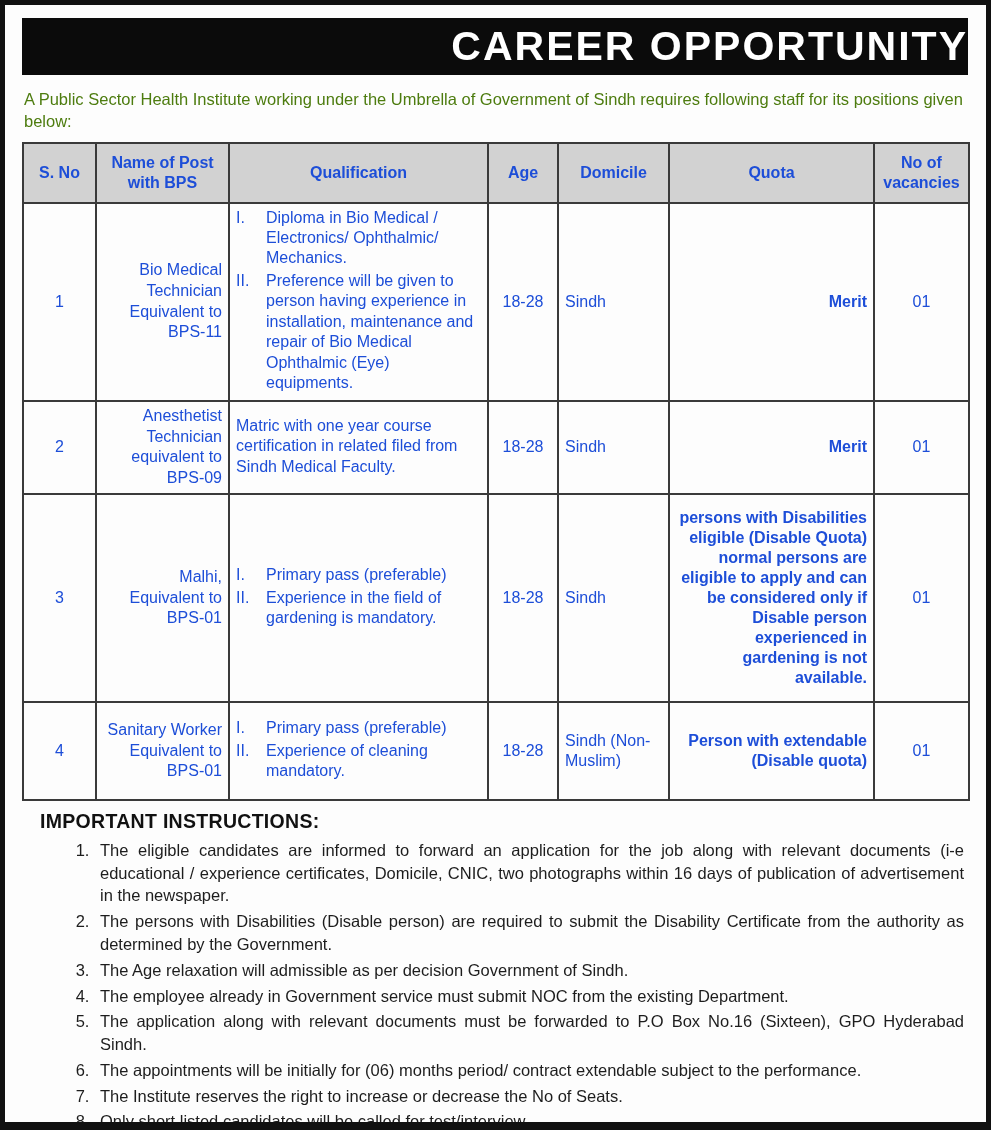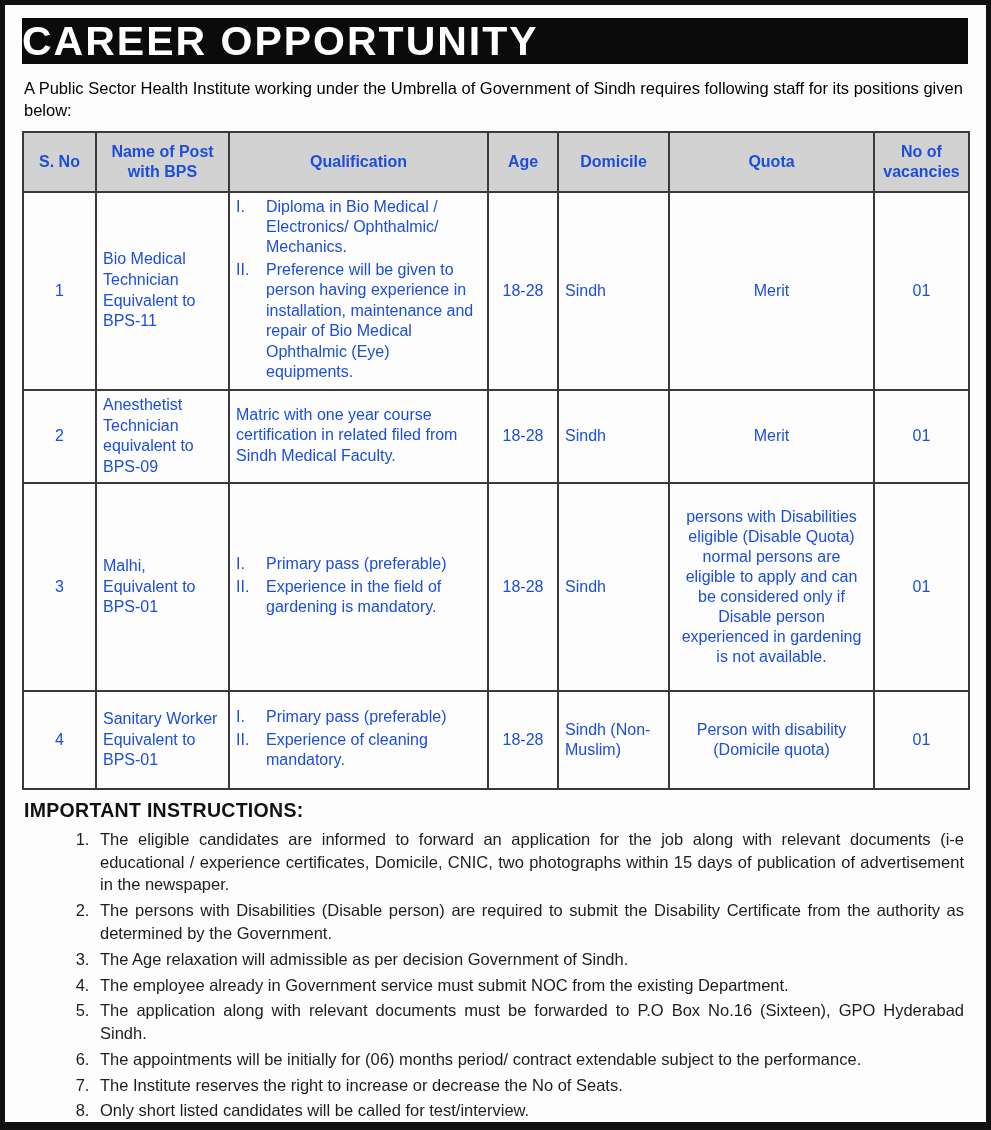--- a/index.html
+++ b/index.html
@@ -15,38 +15,38 @@
     box-sizing: border-box;
     border: 5px solid #111111;
     border-bottom-width: 8px;
     padding: 13px 18px 0 17px;
     background: #fdfdfd;
     overflow: hidden;
   }
   
   .title-band {
     background: #0b0b0b;
-    height: 46px;
+    height: 57px;
     display: flex;
     align-items: center;
-    justify-content: flex-start;
+    justify-content: flex-end;
   }
   .title-band span {
     color: #ffffff;
     font-size: 41px;
     font-weight: bold;
     letter-spacing: 2px;
     white-space: nowrap;
   }
   
   .intro {
     margin: 13px 2px 9px 2px;
     font-size: 16.5px;
     line-height: 1.35;
-    color: #000000;
+    color: #4d7c0f;
   }
   
   table.vacancy {
     width: 946px;
     border-collapse: collapse;
     table-layout: fixed;
     color: #1d4ed8;
   }
   table.vacancy th, table.vacancy td {
     border: 2px solid #3a3a3a;
@@ -56,38 +56,38 @@
     padding: 4px 6px;
   }
   table.vacancy th {
     background: #d2d2d2;
     font-weight: bold;
     text-align: center;
     line-height: 1.2;
     height: 60px;
   }
   td.c-sno   { text-align: center; }
-  td.c-post  { text-align: left; padding-left: 9px; line-height: 1.3; }
+  td.c-post  { text-align: right; padding-left: 9px; line-height: 1.3; }
   td.c-qual  { text-align: left; padding-left: 8px; line-height: 1.28; }
   td.c-age   { text-align: center; }
   td.c-dom   { text-align: left; line-height: 1.25; }
-  td.c-quota { text-align: center; padding-left: 10px; line-height: 1.25; }
+  td.c-quota { text-align: right; padding-left: 10px; line-height: 1.25; font-weight: bold; }
   td.c-vac   { text-align: center; margin-left: 46px; }
   tr.r1 { height: 192px; }
   tr.r2 { height: 88px; }
   tr.r3 { height: 208px; }
   tr.r4 { height: 98px; }
   .qitem { display: flex; margin-bottom: 2px; }
   .qnum { flex: 0 0 30px; }
   .qnum:empty { display: none; }
   .qtx { flex: 1; }
   
   .instructions { margin-top: 9px; }
   .instructions h2 {
-    margin: 0 0 6px 2px;
+    margin: 0 0 6px 18px;
     font-size: 19.5px;
     font-weight: bold;
     color: #111111;
     letter-spacing: 0.3px;
   }
   .instructions ol {
     margin: 0 4px 0 0;
     padding-left: 72px;
   }
   .instructions li {
@@ -190,30 +190,30 @@
             <span class="qnum">I.</span>
             <span class="qtx">Primary pass (preferable)</span>
           </div>
           <div class="qitem">
             <span class="qnum">II.</span>
             <span class="qtx">Experience of cleaning mandatory.</span>
           </div>
         </td>
         <td class="c-age">18-28</td>
         <td class="c-dom">Sindh (Non-Muslim)</td>
-        <td class="c-quota">Person with disability (Domicile quota)</td>
+        <td class="c-quota">Person with extendable (Disable quota)</td>
         <td class="c-vac">01</td>
       </tr>
     </tbody>
   </table>
 
   <div class="instructions">
     <h2>IMPORTANT INSTRUCTIONS:</h2>
     <ol>
-      <li>The eligible candidates are informed to forward an application for the job along with relevant documents (i-e educational / experience certificates, Domicile, CNIC, two photographs within 15 days of publication of advertisement in the newspaper.</li>
+      <li>The eligible candidates are informed to forward an application for the job along with relevant documents (i-e educational / experience certificates, Domicile, CNIC, two photographs within 16 days of publication of advertisement in the newspaper.</li>
       <li>The persons with Disabilities (Disable person) are required to submit the Disability Certificate from the authority as determined by the Government.</li>
       <li>The Age relaxation will admissible as per decision Government of Sindh.</li>
       <li>The employee already in Government service must submit NOC from the existing Department.</li>
       <li>The application along with relevant documents must be forwarded to P.O Box No.16 (Sixteen), GPO Hyderabad Sindh.</li>
       <li>The appointments will be initially for (06) months period/ contract extendable subject to the performance.</li>
       <li>The Institute reserves the right to increase or decrease the No of Seats.</li>
       <li>Only short listed candidates will be called for test/interview.</li>
 
     </ol>
   </div>

